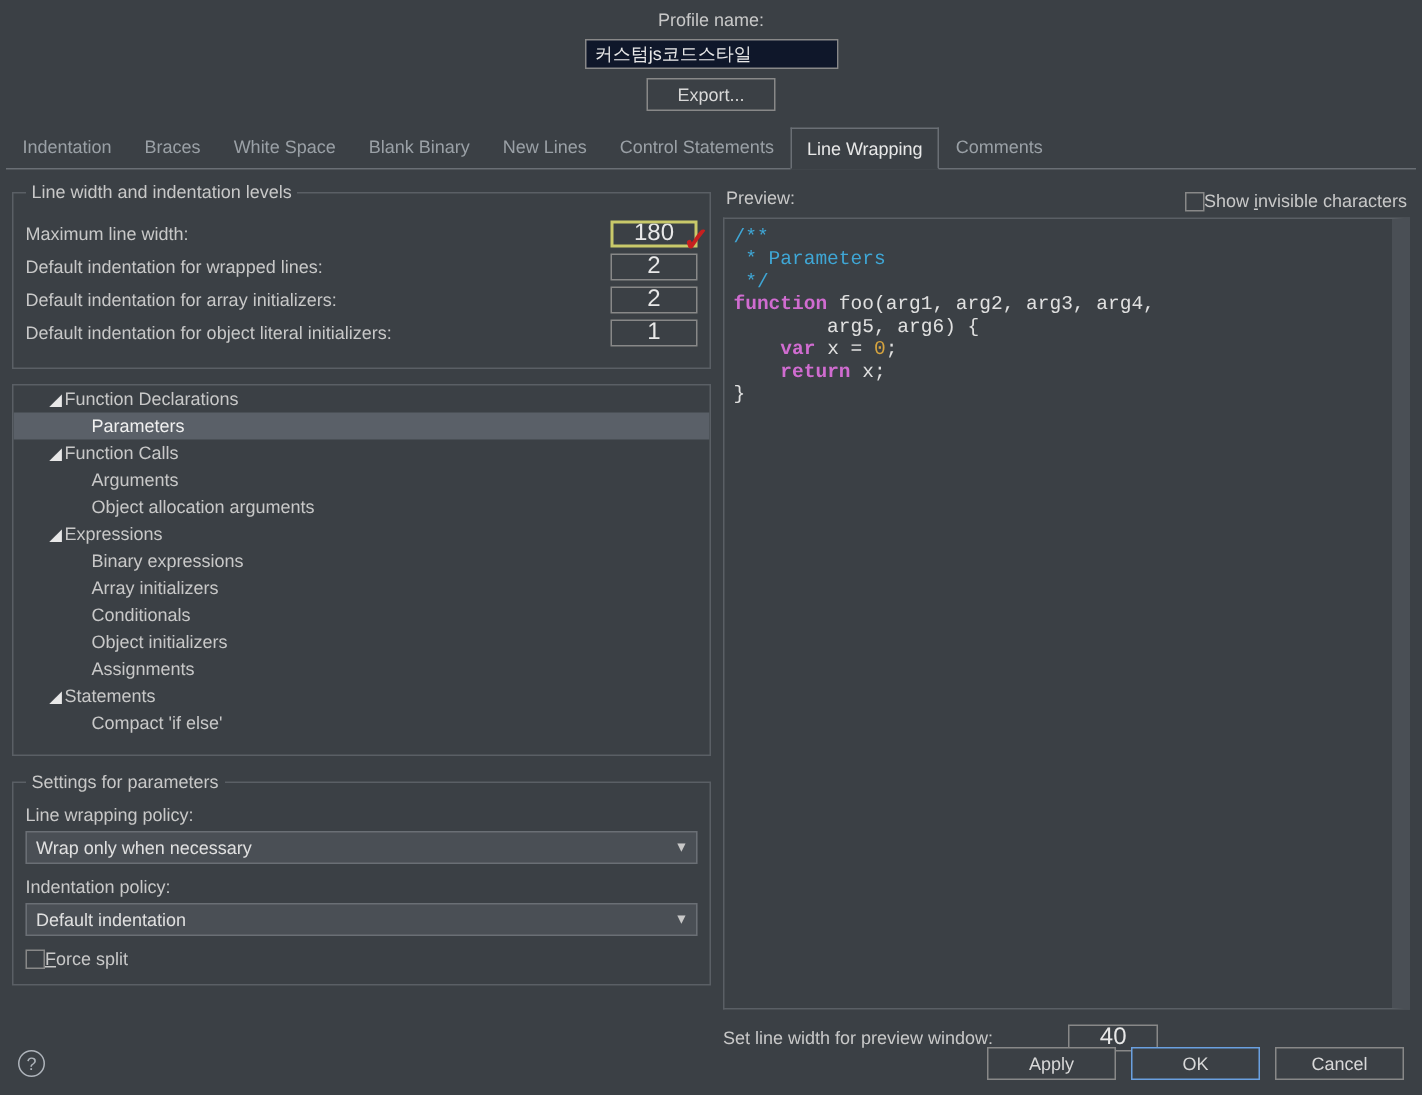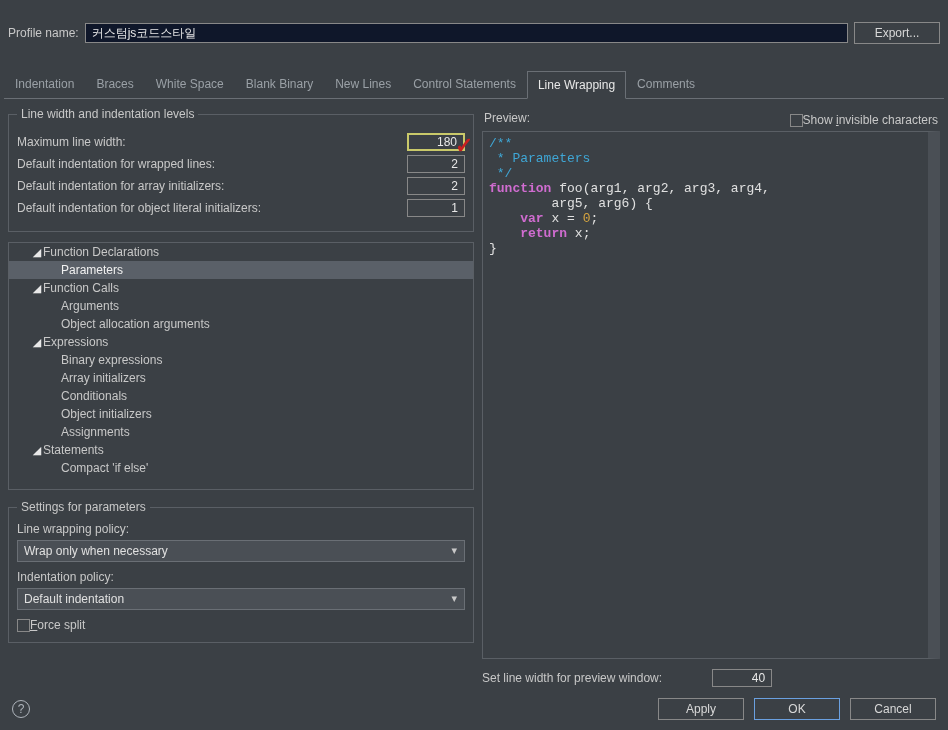--- a/index.html
+++ b/index.html
@@ -10,22 +10,23 @@
     font-size: 12px;
     width: 948px;
     height: 730px;
     overflow: hidden;
     position: relative;
   }
   
   .top-row {
     display: flex;
     align-items: center;
-    padding: 22px 8px;
+    padding: 6px 8px;
     gap: 6px;
+    flex-direction: column;
   }
   .label { color: #c8c8c8; }
   .profile-input {
     flex: 1;
     background: #0f172a;
     border: 1px solid #888;
     color: #e8e8e8;
     padding: 2px 6px;
     height: 20px;
     font-size: 12px;
@@ -85,24 +86,24 @@
     display: flex;
     justify-content: space-between;
     align-items: center;
     margin: 4px 0;
   }
   .num-input {
     width: 58px;
     background: #3b4045;
     border: 1px solid #888;
     color: #e8e8e8;
-    text-align: right;
+    text-align: center;
     padding: 1px 6px;
     height: 18px;
-    font-size: 12px;
+    font-size: 16px;
   }
   .num-input.highlight {
     border: 2px solid #c9c96a;
     background: #3b4045;
   }
   .anno {
     position: absolute;
     color: #c62020;
     font-size: 22px;
     font-weight: bold;

